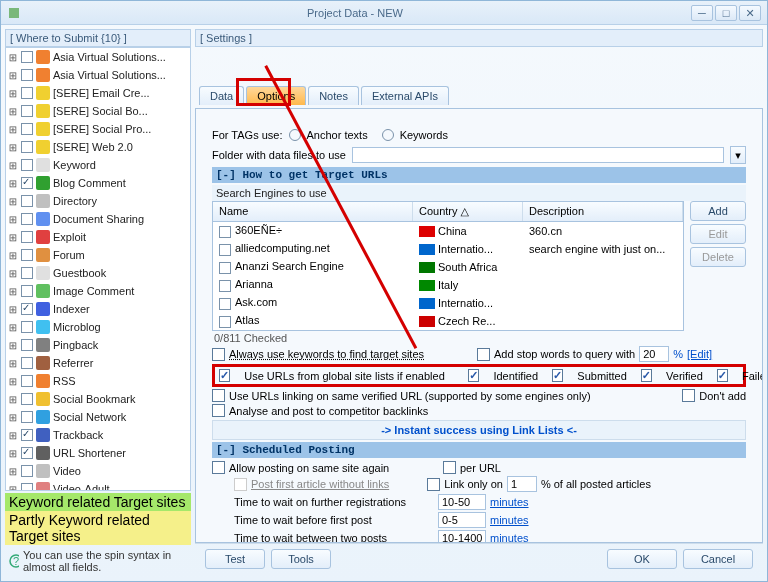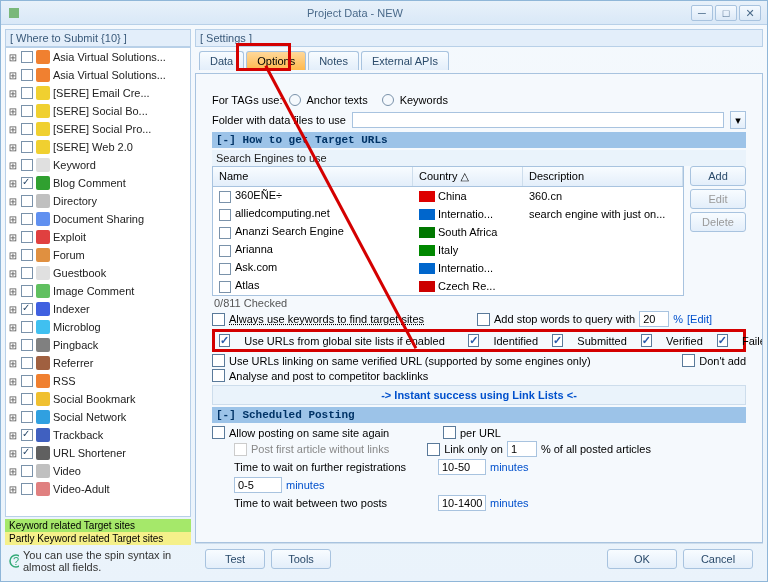--- a/index.html
+++ b/index.html
@@ -12,48 +12,48 @@
 .left { width: 186px; display: flex; flex-direction: column; }
 .panel-head { background: #e3eefa; border: 1px solid #b8d0e8; padding: 2px 4px; color: #3a5a7a; }
 .tree { flex: 1; border: 1px solid #b8d0e8; background: #fff; overflow-y: auto; }
 .tree-row { display: flex; align-items: center; height: 18px; padding: 0 2px; gap: 3px; }
 .tree-row .exp { width: 10px; text-align: center; color: #555; font-size: 10px; }
 .tree-row .chk { width: 12px; height: 12px; border: 1px solid #7a92aa; }
 .tree-row .chk.on::after { content: "✓"; font-size: 10px; position: relative; top: -3px; color: #2a4a6a; }
 .tree-row .icn { width: 14px; height: 14px; display: inline-block; }
 .tree-row .lbl { flex: 1; white-space: nowrap; overflow: hidden; text-overflow: ellipsis; color: #222; }
 .legend { margin-top: 2px; }
-.legend-row { padding: 1px 4px; font-size: 10px; }
+.legend-row { padding: 1px 4px; font-size: 14px; }
 .lg-green { background: #a5e86a; }
 .lg-yellow { background: #f5f08a; }
 .lg-pink { background: #f8c8c8; }
 .hint { display: flex; align-items: center; gap: 4px; padding: 4px; color: #333; }
 .right { flex: 1; display: flex; flex-direction: column; overflow: hidden; }
-.tabs { display: flex; align-items: center; height: 26px; padding-left: 4px; }
+.tabs { display: flex; align-items: center; height: 26px; padding-left: 4px; margin-top: 35px; }
 .tab { padding: 3px 10px; border: 1px solid #a8c3df; border-bottom: none; background: linear-gradient(#f8fcff,#e3eefa); margin-right: 2px; border-radius: 3px 3px 0 0; cursor: pointer; color: #2a4a6a; }
 .tab.active { background: linear-gradient(#ffd89a,#ffb94d); color: #000; }
 .tab-highlight { position: absolute; border: 3px solid #d40000; pointer-events: none; }
 .content { flex: 1; border: 1px solid #a8c3df; background: #f5f9fd; padding: 16px; overflow-y: auto; position: relative; }
 .row { display: flex; align-items: center; height: 20px; gap: 6px; }
 .radio { width: 12px; height: 12px; border: 1px solid #7a92aa; border-radius: 50%; display: inline-block; }
 .section-bar { background: #9cc3e8; color: #003366; font-family: 'Courier New', monospace; font-weight: bold; padding: 2px 4px; margin: 2px 0; }
 .label-sub { color: #222; padding: 2px 4px; background: #eaf3fb; }
 .grid { border: 1px solid #a8c3df; background: #fff; }
 .grid-head { display: flex; background: linear-gradient(#f8fcff,#e3eefa); border-bottom: 1px solid #a8c3df; }
 .gh { padding: 3px 6px; border-right: 1px solid #cdddec; }
 .grid-body .gr { display: flex; height: 18px; align-items: center; }
 .gc { padding: 0 6px; white-space: nowrap; overflow: hidden; }
 .gc .chk { width: 12px; height: 12px; border: 1px solid #7a92aa; display: inline-block; vertical-align: middle; margin-right: 4px; }
 .flag { width: 16px; height: 11px; display: inline-block; vertical-align: middle; margin-right: 3px; }
 .btn { padding: 3px 8px; border: 1px solid #a8c3df; background: linear-gradient(#f8fcff,#e3eefa); border-radius: 3px; cursor: pointer; color: #2a4a6a; text-align: center; margin-bottom: 3px; }
 .btn.dis { color: #999; }
 .checkline { display: flex; align-items: center; gap: 4px; padding: 1px 0; }
 .cbox { width: 13px; height: 13px; border: 1px solid #5a7a9a; background: #fff; display: inline-flex; align-items: center; justify-content: center; }
 .cbox.on::after { content: "✓"; color: #2a5aaa; font-size: 11px; font-weight: bold; }
-.link { color: #0050cc; cursor: pointer; }
+.link { color: #0050cc; text-decoration: underline; cursor: pointer; }
 .num { width: 48px; border: 1px solid #a8c3df; padding: 1px 3px; background: #fff; }
 .spin { width: 30px; border: 1px solid #a8c3df; padding: 1px 3px; background: #fff; }
 .center-link { text-align: center; color: #0050cc; font-weight: bold; padding: 3px; background: #eaf3fb; border: 1px solid #cdddec; margin: 2px 0; }
 .redbox { border: 3px solid #d40000; margin: 1px 0; padding: 2px 4px; display: flex; gap: 14px; align-items: center; }
 .footer { height: 34px; display: flex; align-items: center; gap: 6px; padding: 0 10px; border-top: 1px solid #cdddec; }
 .footer .sp { flex: 1; }
 .redline { position: absolute; background: #d40000; transform-origin: 0 0; height: 3px; z-index: 10; pointer-events: none; }
 svg.icn14 { width: 14px; height: 14px; }
 .dropdown-arrow { border:1px solid #a8c3df; width:16px; height:18px; text-align:center; background:linear-gradient(#f8fcff,#e3eefa); line-height:16px; }
 </style>
@@ -368,20 +368,21 @@
           <span>Link only on</span>
           <input class="spin" value="1" style="">
           <span>% of all posted articles</span>
         </div>
         <div class="checkline" style="padding-left:22px">
           <span style="width:200px">Time to wait on further registrations</span>
           <input class="num" value="10-50" style="">
           <span class="link">minutes</span>
         </div>
         <div class="checkline" style="padding-left:22px">
+          <span style="width:200px">Time to wait before first post</span>
           <input class="num" value="0-5" style="">
           <span class="link">minutes</span>
         </div>
         <div class="checkline" style="padding-left:22px">
           <span style="width:200px">Time to wait between two posts</span>
           <input class="num" value="10-1400" style="">
           <span class="link">minutes</span>
         </div>
       </div>
 

